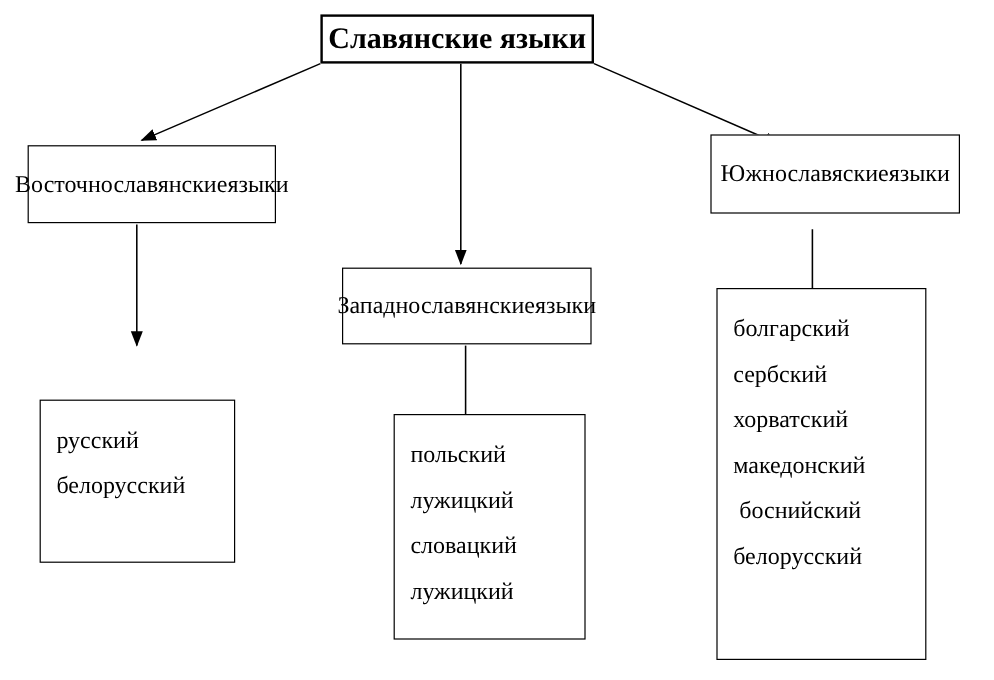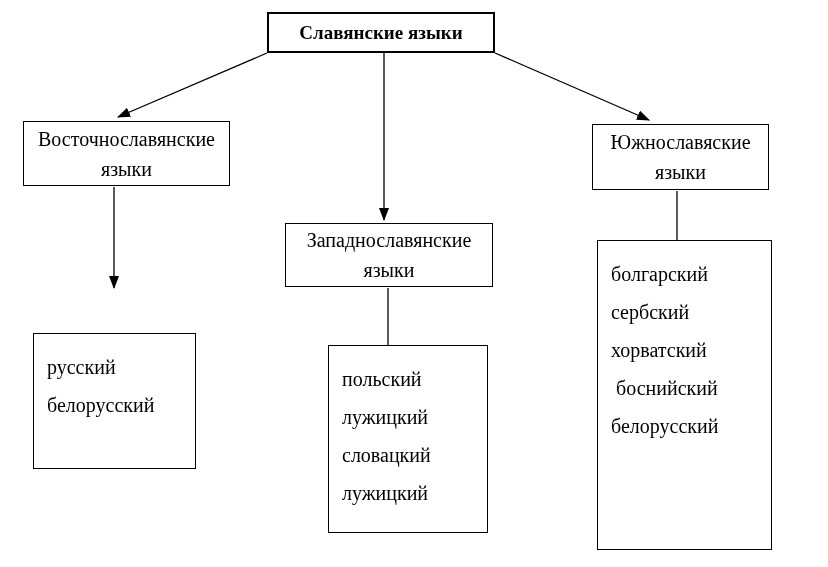--- a/index.html
+++ b/index.html
@@ -33,33 +33,33 @@
   .title-box {
     left: 267px;
     top: 12px;
     width: 228px;
     height: 41px;
     border-width: 2px;
     display: flex;
     align-items: center;
     justify-content: center;
     font-weight: bold;
-    font-size: 19px;
+    font-size: 25px;
   }
   .branch-box {
     display: flex;
-    flex-direction: column;
+    flex-direction: row;
     align-items: center;
     justify-content: center;
     font-size: 20px;
     line-height: 30px;
   }
   .branch-box.east { left: 23px;  top: 121px; width: 207px; height: 65px; }
   .branch-box.west { left: 285px; top: 223px; width: 208px; height: 64px; }
-  .branch-box.south{ left: 592px; top: 124px; width: 177px; height: 66px; }
+  .branch-box.south{ left: 592px; top: 112px; width: 208px; height: 66px; }
   .list-box {
     font-size: 20px;
     line-height: 38px;
     padding-left: 13px;
     padding-top: 14px;
   }
   .list-box.east { left: 33px;  top: 292px; width: 163px; height: 136px; margin-top: 41px; }
   .list-box.west { left: 328px; top: 345px; width: 160px; height: 188px; }
   .list-box.south{ left: 597px; top: 240px; width: 175px; height: 310px; }
   .lang {
@@ -119,17 +119,18 @@
     <div class="lang">польский</div>
     <div class="lang">лужицкий</div>
     <div class="lang">словацкий</div>
     <div class="lang">лужицкий</div>
   </div>
 
   <div class="box list-box south">
     <div class="lang">болгарский</div>
     <div class="lang">сербский</div>
     <div class="lang">хорватский</div>
+    <div class="lang">македонский</div>
     <div class="lang"> боснийский</div>
     <div class="lang">белорусский</div>
   </div>
 
 </div>
 
 </body></html>

